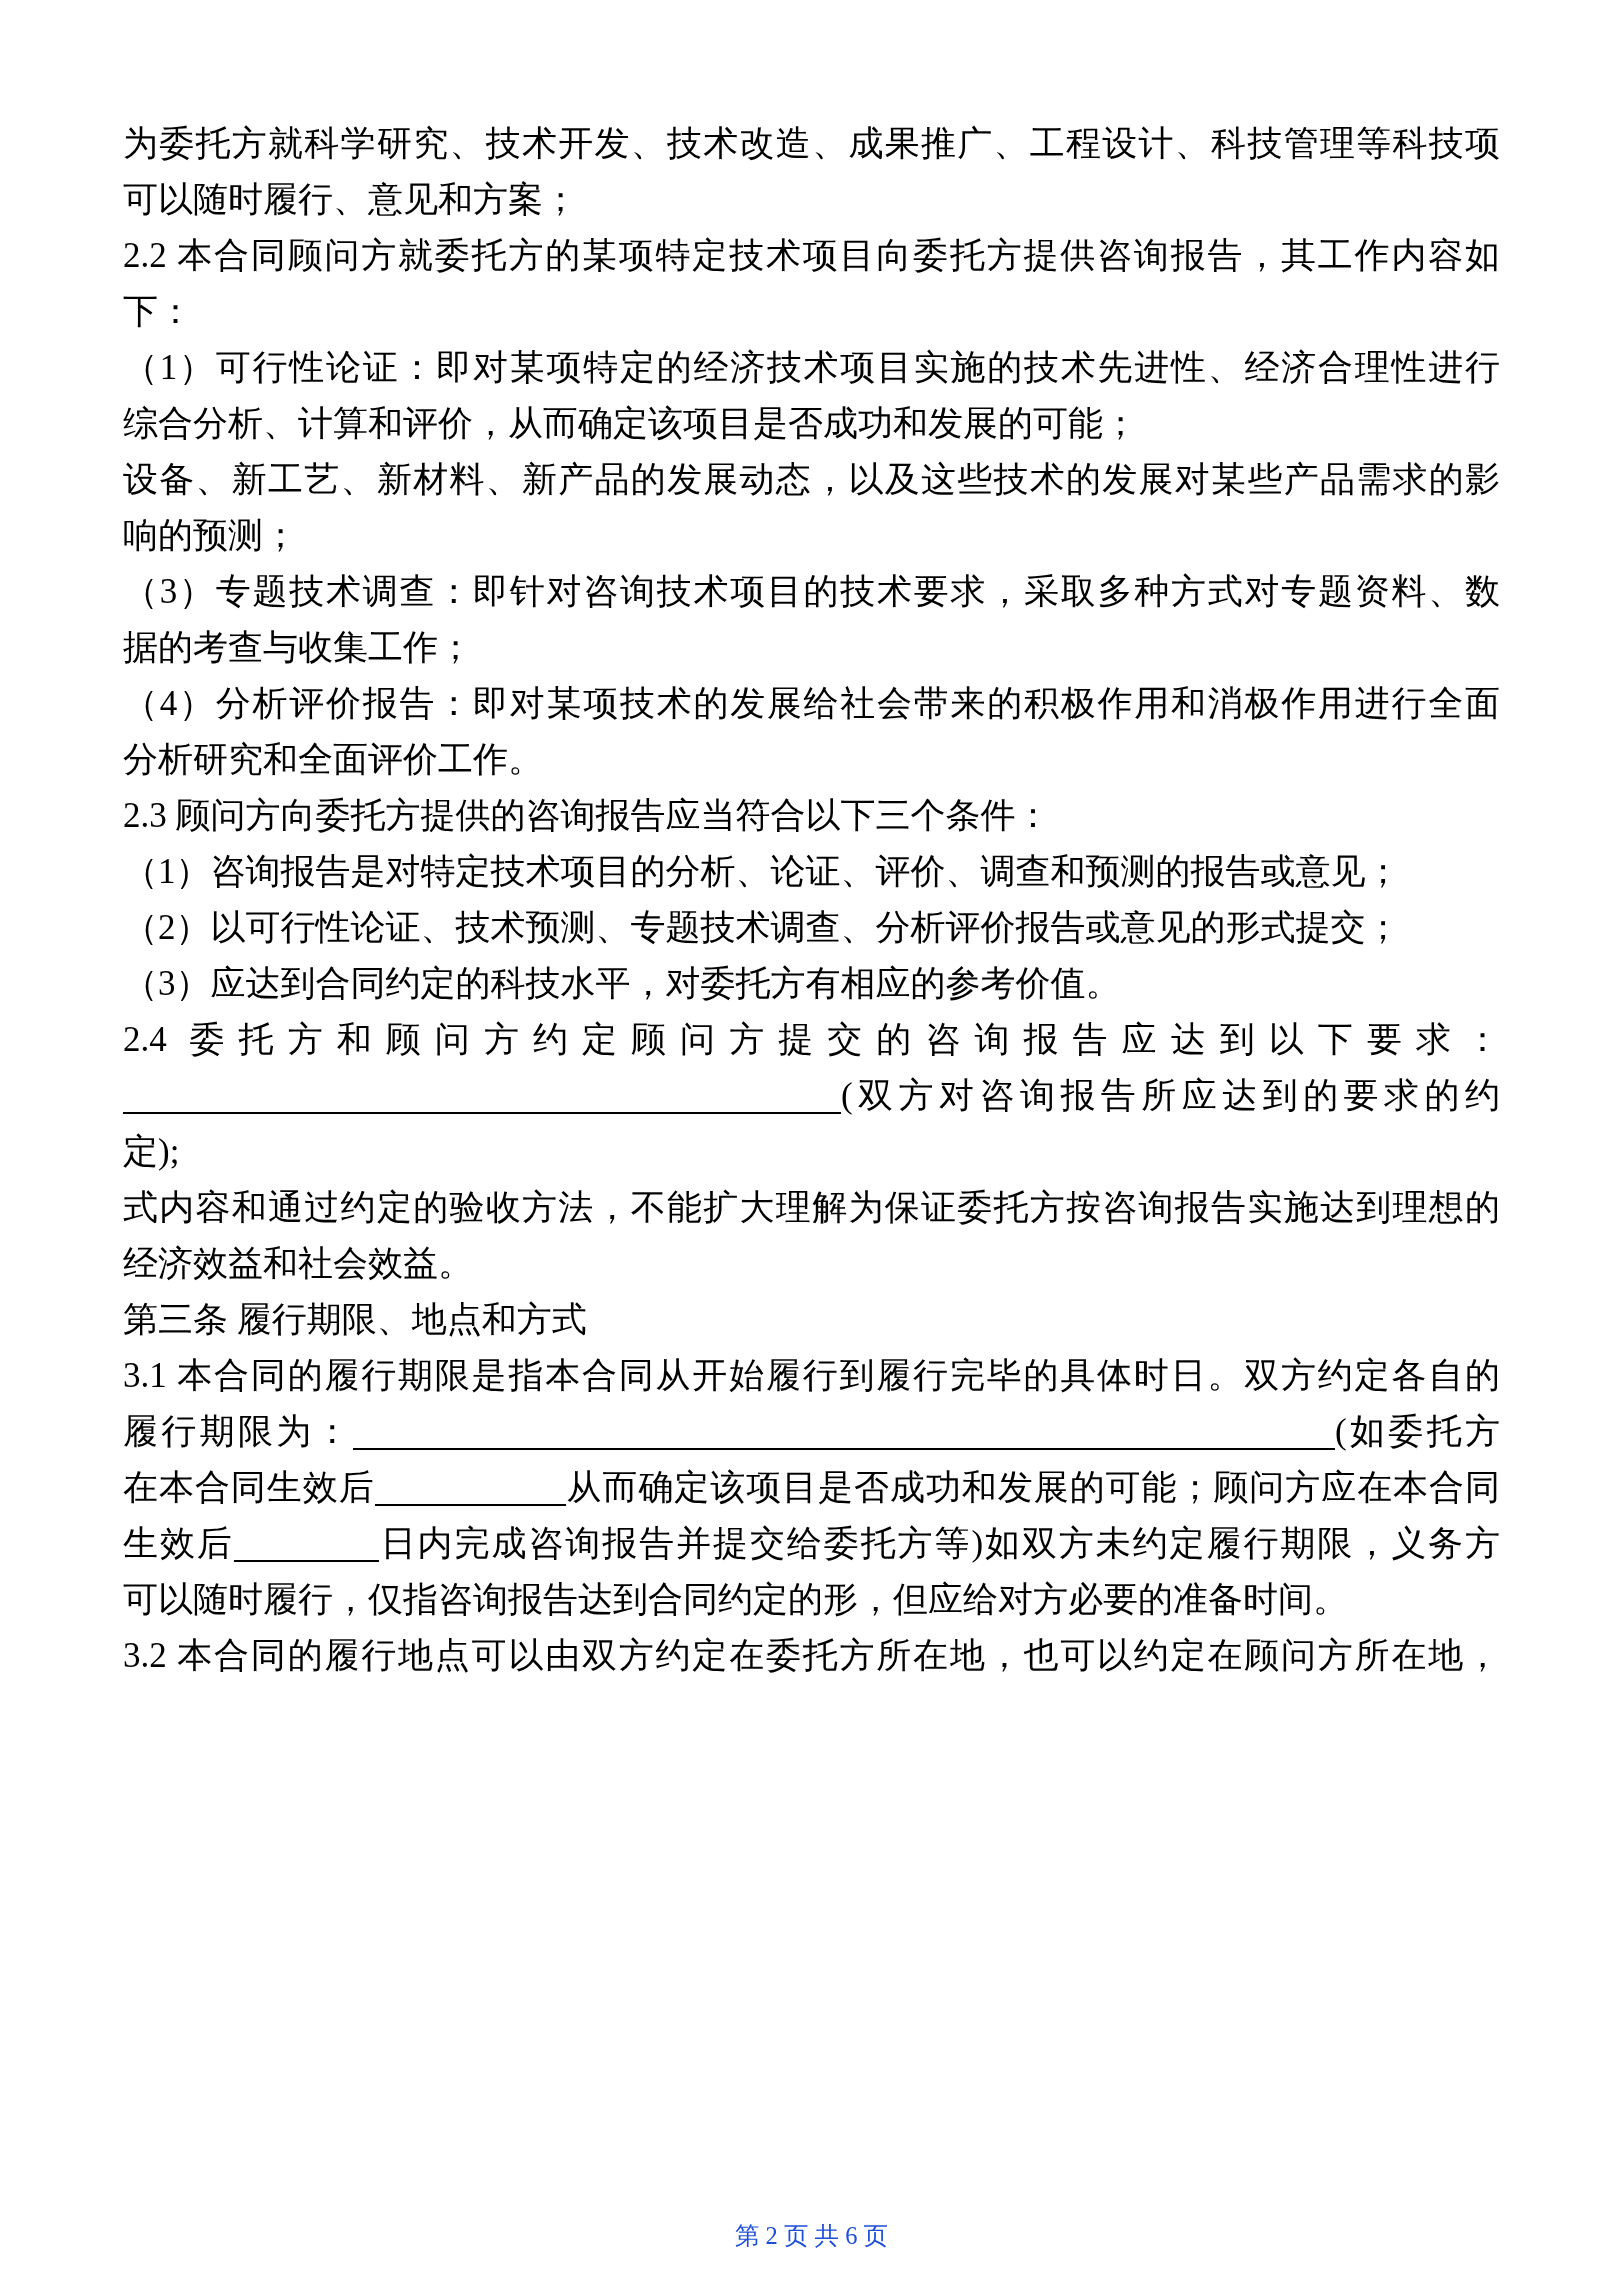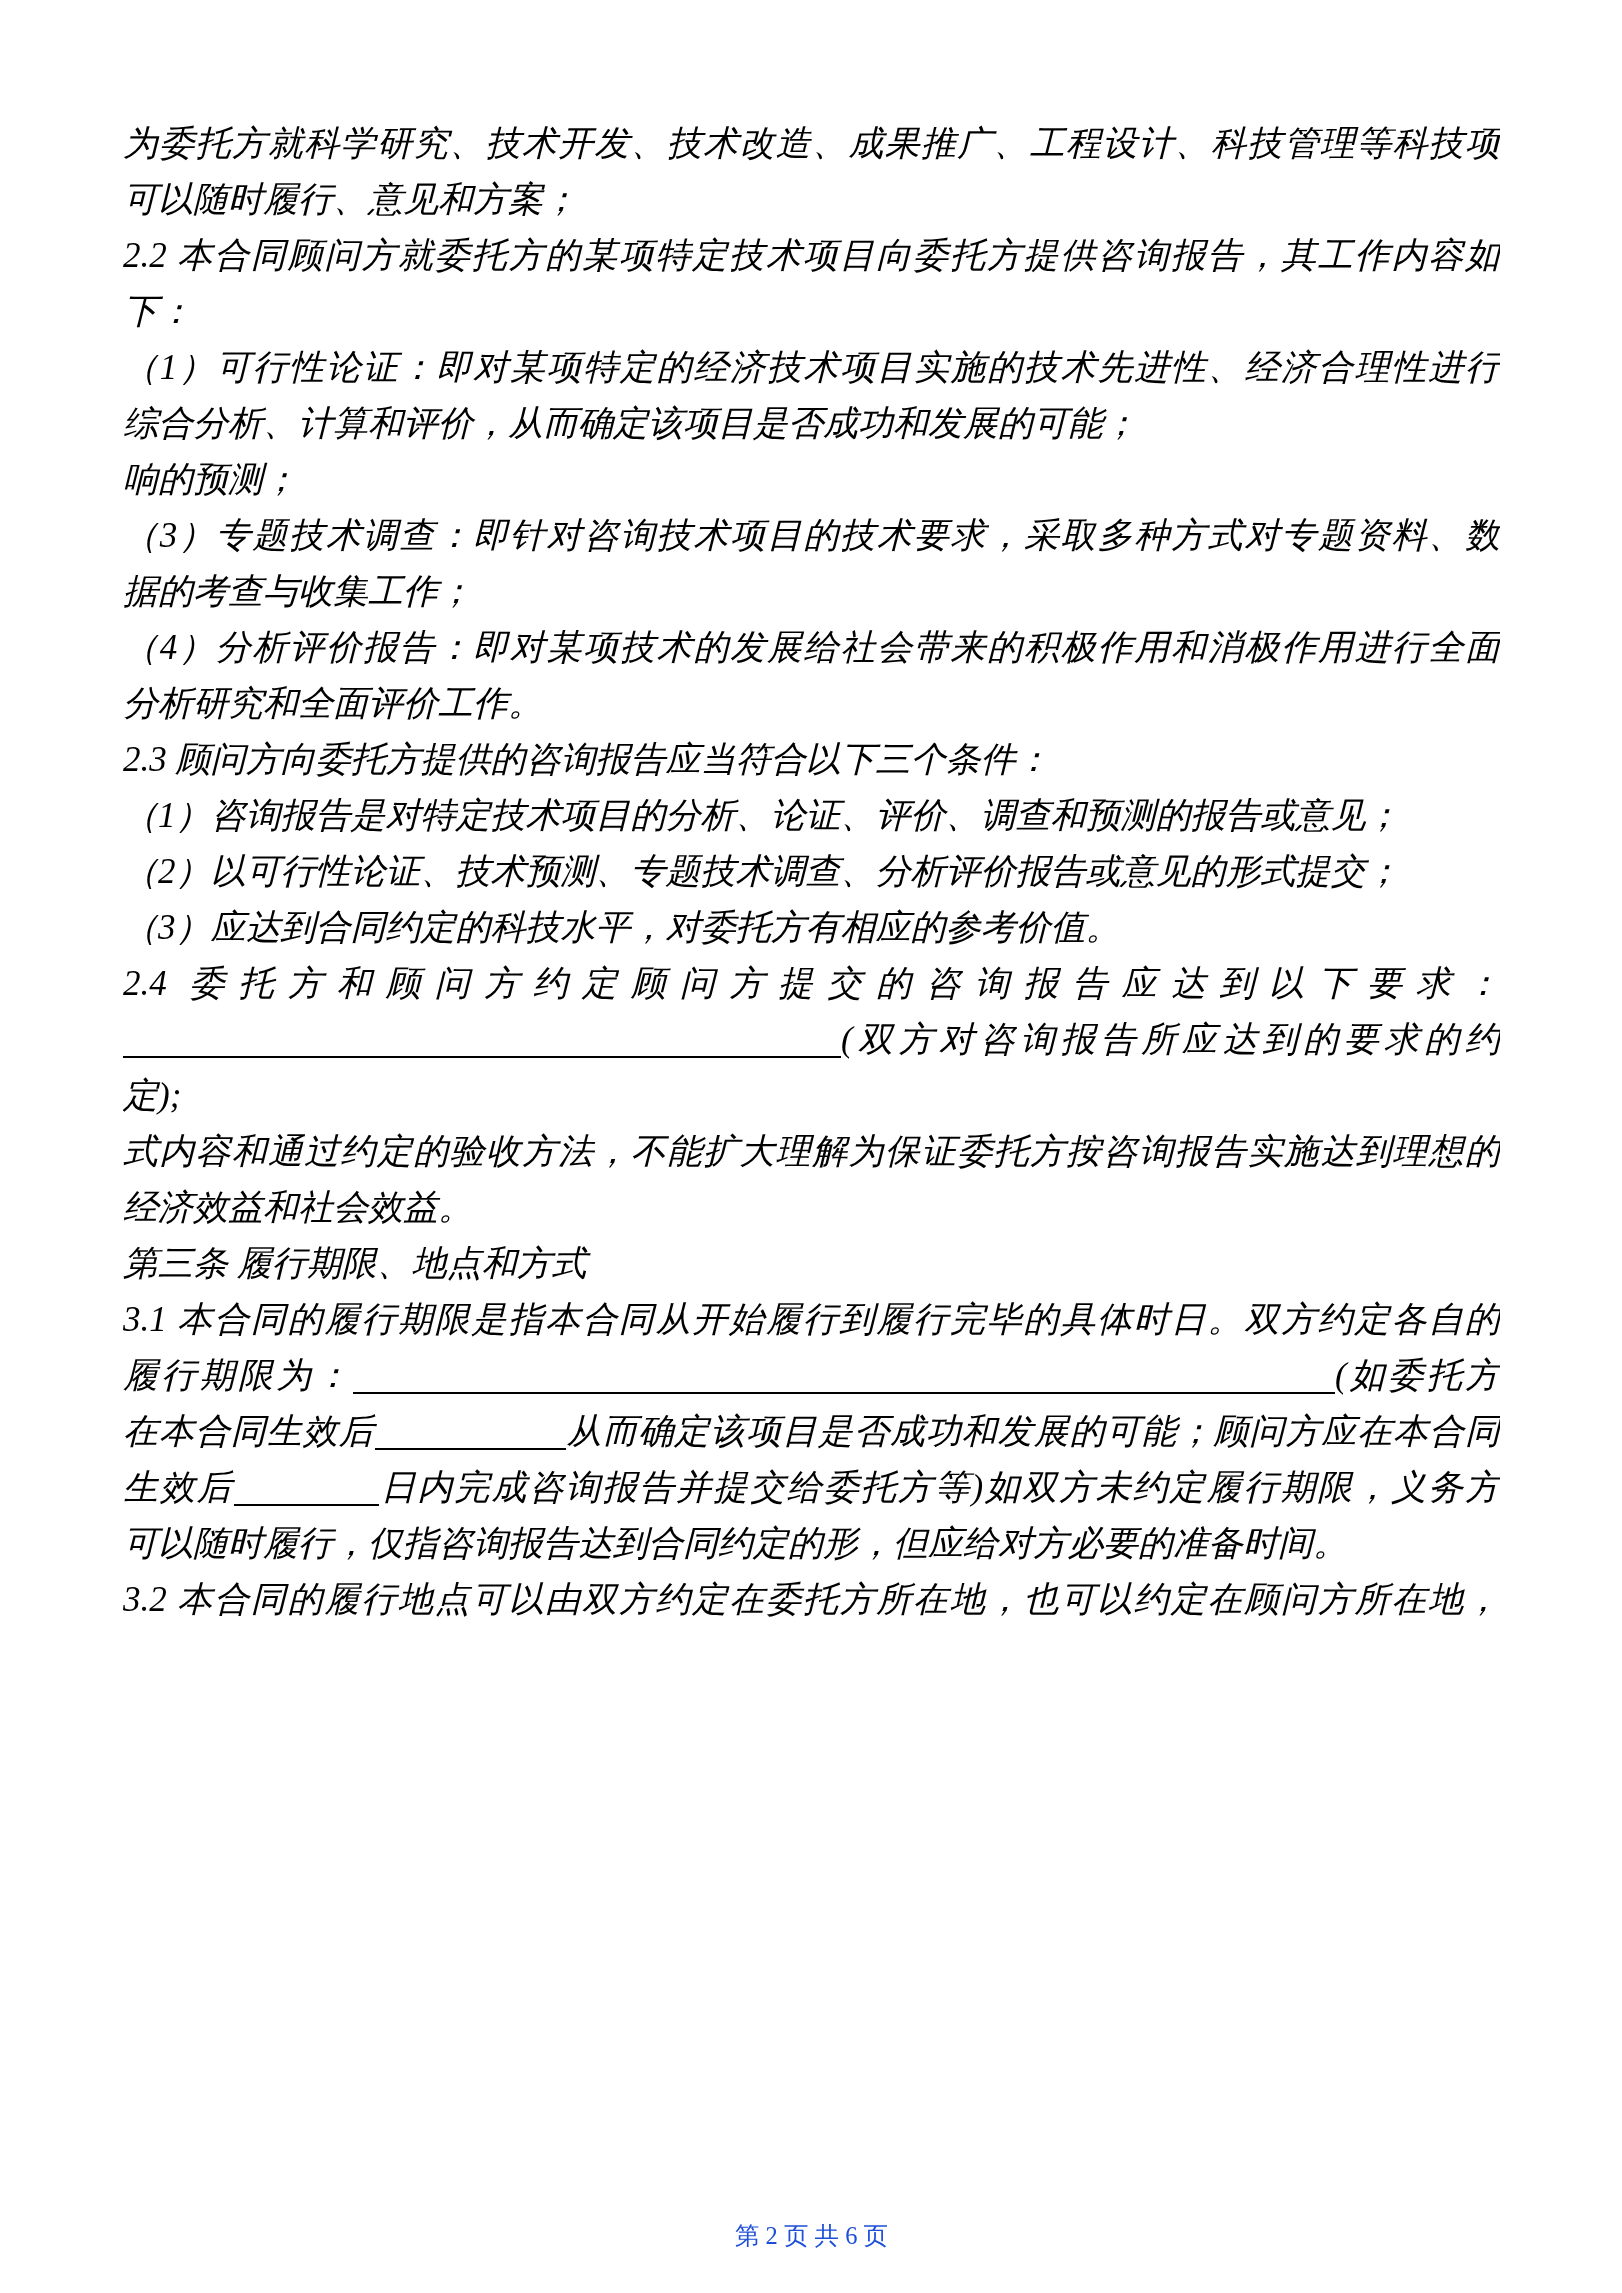--- a/index.html
+++ b/index.html
@@ -23,21 +23,21 @@
   .line {
     height: 56px;
     line-height: 56px;
     text-align: justify;
     text-align-last: left;
     overflow: hidden;
   }
   .line.fill {
     text-align-last: justify;
   }
-  .run { white-space: pre-wrap; font-style: italic; }
+  .run { white-space: pre-wrap; }
   .blank {
     display: inline-block;
     height: 5.5px;
     border-bottom: 2.7px solid #000000;
     vertical-align: -7.3px;
   }
   .footer {
     position: absolute;
     left: 0;
     right: 0;
@@ -51,20 +51,21 @@
 <body>
 
 <div class="page">
   <div class="doc">
       <div class="line fill"><span class="run">为委托方就科学研究、技术开发、技术改造、成果推广、工程设计、科技管理等科技项</span></div>
       <div class="line"><span class="run">可以随时履行、意见和方案；</span></div>
       <div class="line fill"><span class="run">2.2 本合同顾问方就委托方的某项特定技术项目向委托方提供咨询报告，其工作内容如</span></div>
       <div class="line"><span class="run">下：</span></div>
       <div class="line fill"><span class="run">（1）可行性论证：即对某项特定的经济技术项目实施的技术先进性、经济合理性进行</span></div>
       <div class="line"><span class="run">综合分析、计算和评价，从而确定该项目是否成功和发展的可能；</span></div>
+      <div class="line fill"><span class="run">设备、新工艺、新材料、新产品的发展动态，以及这些技术的发展对某些产品需求的影</span></div>
       <div class="line"><span class="run">响的预测；</span></div>
       <div class="line fill"><span class="run">（3）专题技术调查：即针对咨询技术项目的技术要求，采取多种方式对专题资料、数</span></div>
       <div class="line"><span class="run">据的考查与收集工作；</span></div>
       <div class="line fill"><span class="run">（4）分析评价报告：即对某项技术的发展给社会带来的积极作用和消极作用进行全面</span></div>
       <div class="line"><span class="run">分析研究和全面评价工作。</span></div>
       <div class="line"><span class="run">2.3 顾问方向委托方提供的咨询报告应当符合以下三个条件：</span></div>
       <div class="line"><span class="run">（1）咨询报告是对特定技术项目的分析、论证、评价、调查和预测的报告或意见；</span></div>
       <div class="line"><span class="run">（2）以可行性论证、技术预测、专题技术调查、分析评价报告或意见的形式提交；</span></div>
       <div class="line"><span class="run">（3）应达到合同约定的科技水平，对委托方有相应的参考价值。</span></div>
       <div class="line fill"><span class="run">2.4 委托方和顾问方约定顾问方提交的咨询报告应达到以下要求：</span></div>

